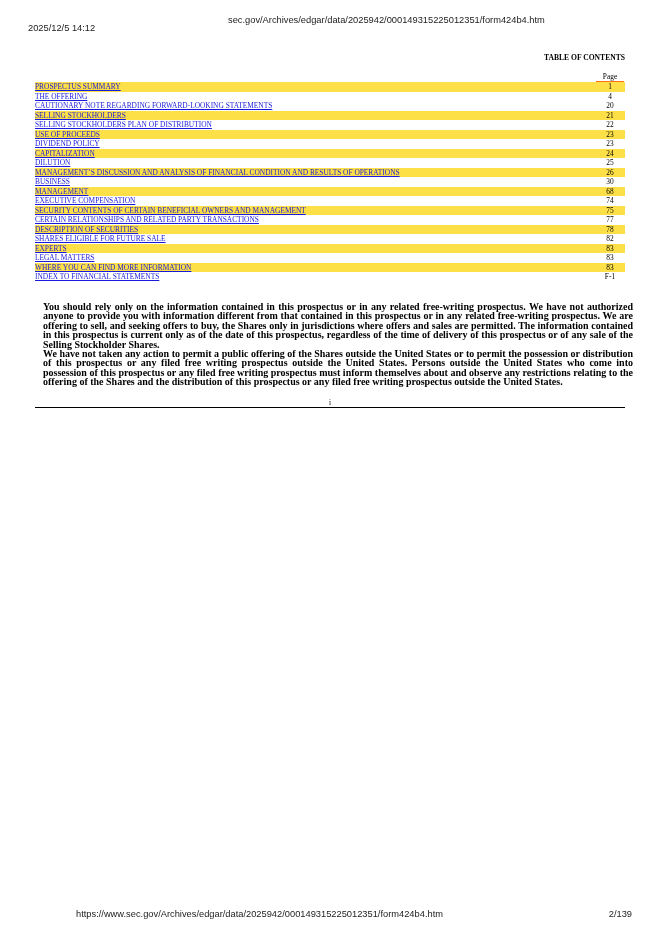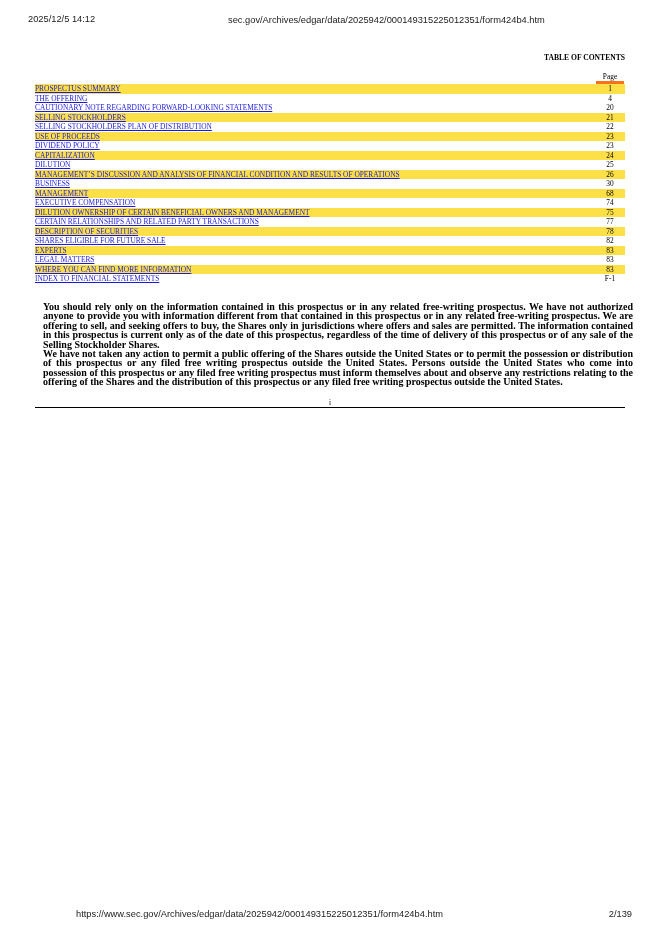--- a/index.html
+++ b/index.html
@@ -16,34 +16,34 @@
       position: absolute; top: 53px; left: 0; width: 590px; text-align: right;
       font-weight: bold; font-size: 7.6px;
     }
     table.toc {
       position: absolute; top: 72px; left: 0; width: 590px;
       border-collapse: collapse; font-size: 7.4px;
     }
     table.toc td { padding: 0; height: 9.5px; line-height: 9.5px; vertical-align: middle; }
     table.toc tr.hdr td { height: 10px; line-height: 9px; }
     table.toc td.pg { width: 30px; text-align: center; }
-    table.toc tr.hdr td.pg span { display: inline-block; border-bottom: 3px solid #f97316; width: 28px; }
+    table.toc tr.hdr td.pg span { display: inline-block; border-bottom: 1px solid #f97316; width: 28px; }
     table.toc tr.shade td { background: #fde047; }
     table.toc a { color: #1a1adb; text-decoration: underline; }
     .para {
       position: absolute; left: 8px; width: 590px; font-weight: bold;
       font-size: 10px; line-height: 9.4px; text-align: justify; margin: 0;
     }
     .pnum { position: absolute; top: 398px; left: 0; width: 590px; text-align: center; font-size: 7.4px; }
     .rule { position: absolute; top: 407px; left: 0; width: 590px; height: 0; border-top: 1.5px solid #000; }
   </style>
 </head>
 <body>
 
-<div class="print-hdr" style="left:28px; top:14px;">2025/12/5 14:12</div>
+<div class="print-hdr" style="left:28px; top:23px;">2025/12/5 14:12</div>
 <div class="print-hdr" style="left:228px; top:15px;">sec.gov/Archives/edgar/data/2025942/000149315225012351/form424b4.htm</div>
 
 <div class="page">
   <div class="toc-title">TABLE OF CONTENTS</div>
 
   <table class="toc">
     <tbody>
       <tr class="hdr">
         <td></td>
         <td class="pg"><span>Page</span></td>
@@ -94,21 +94,21 @@
         </tr>
       <tr class="shade">
           <td><a href="#">MANAGEMENT</a></td>
           <td class="pg">68</td>
         </tr>
       <tr>
           <td><a href="#">EXECUTIVE COMPENSATION</a></td>
           <td class="pg">74</td>
         </tr>
       <tr class="shade">
-          <td><a href="#">DILUTION OWNERSHIP OF CERTAIN BENEFICIAL OWNERS AND MANAGEMENT</a></td>
+          <td><a href="#">SECURITY CONTENTS OF CERTAIN BENEFICIAL OWNERS AND MANAGEMENT</a></td>
           <td class="pg">75</td>
         </tr>
       <tr>
           <td><a href="#">CERTAIN RELATIONSHIPS AND RELATED PARTY TRANSACTIONS</a></td>
           <td class="pg">77</td>
         </tr>
       <tr class="shade">
           <td><a href="#">DESCRIPTION OF SECURITIES</a></td>
           <td class="pg">78</td>
         </tr>

